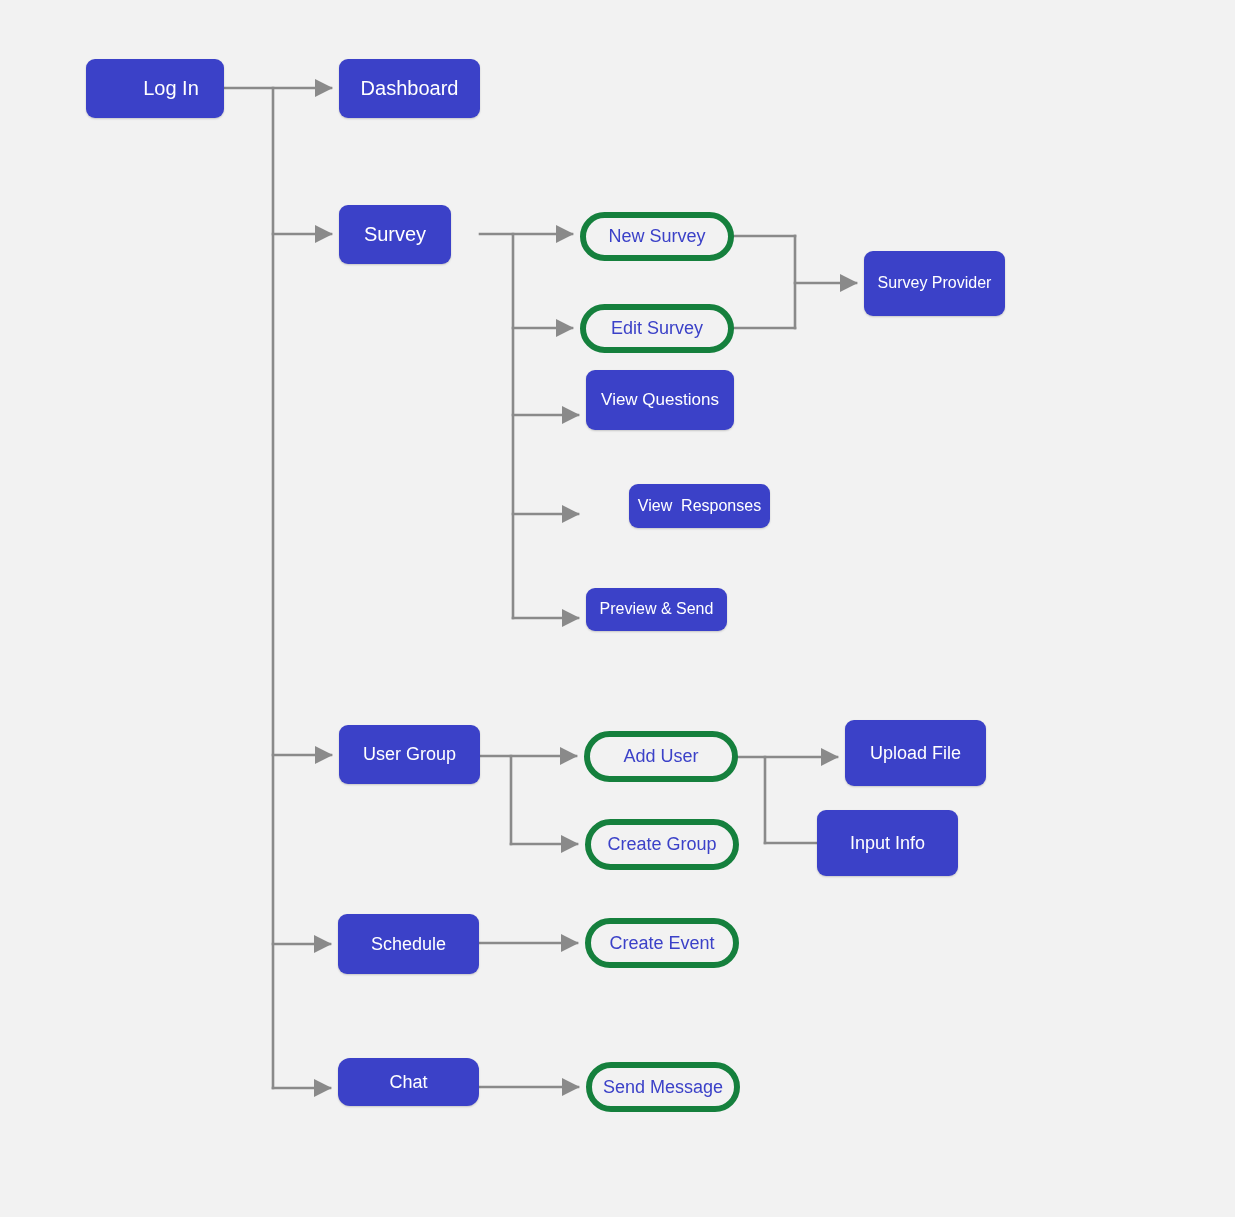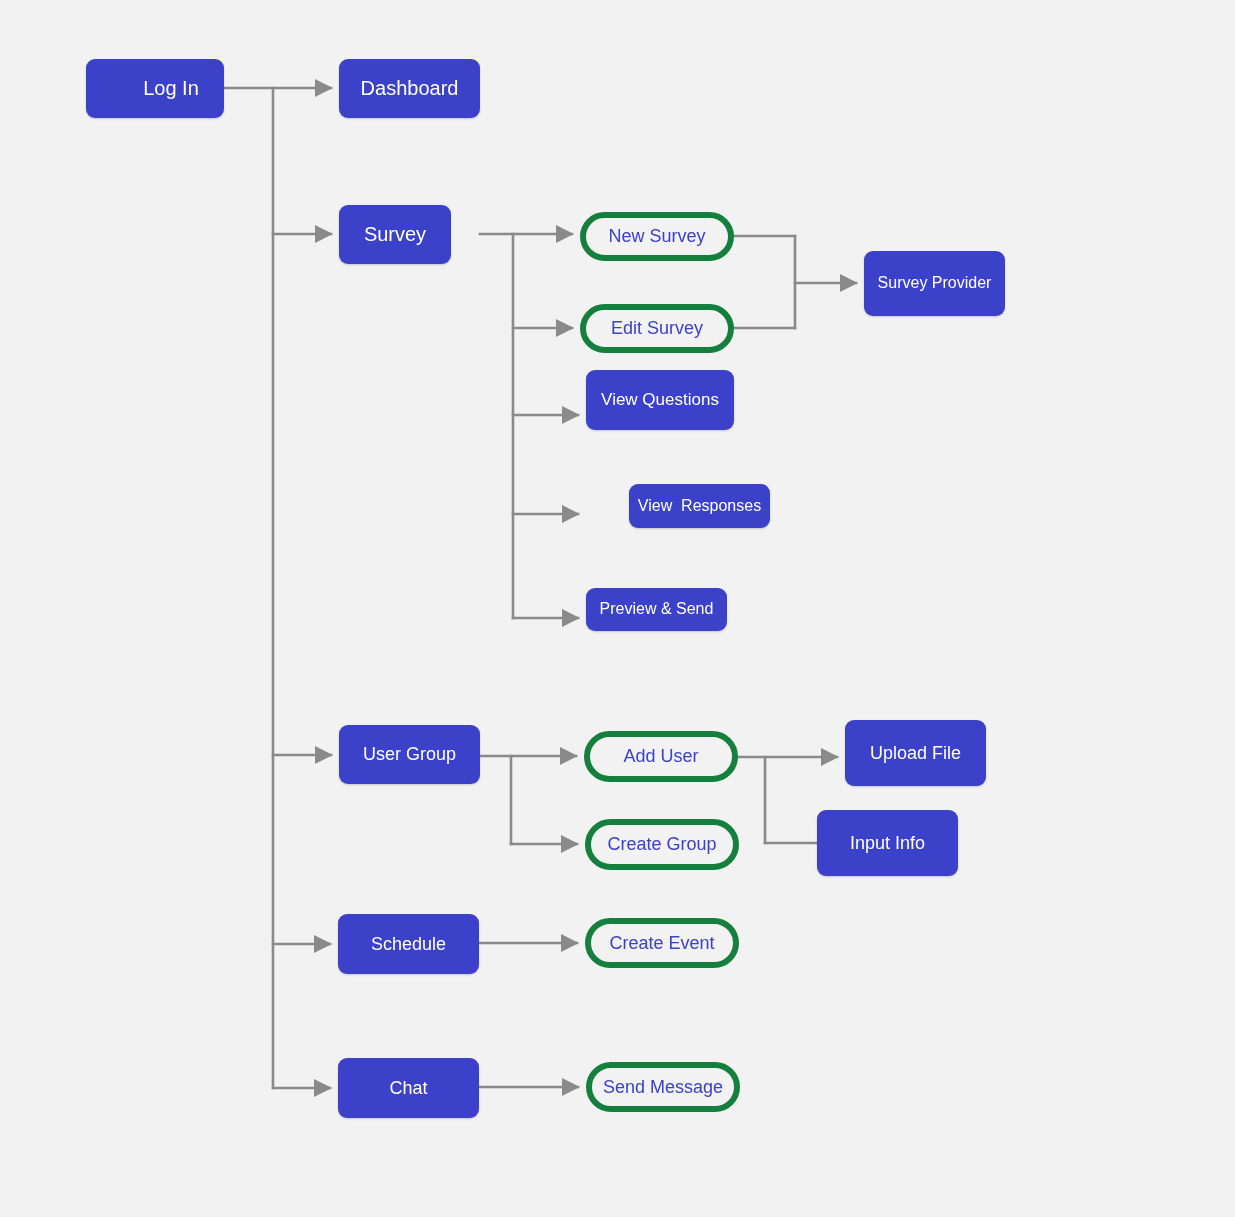--- a/index.html
+++ b/index.html
@@ -118,16 +118,16 @@
   <div class="node filled fs-17" style="left: 586px; top: 370px; width: 148px; height: 60px;">View Questions</div>
   <div class="node filled fs-16" style="left: 586px; top: 484px; width: 141px; height: 44px; margin-left: 43px;">View  Responses</div>
   <div class="node filled fs-16" style="left: 586px; top: 588px; width: 141px; height: 43px;">Preview &amp; Send</div>
   <div class="node filled fs-18" style="left: 339px; top: 725px; width: 141px; height: 59px;">User Group</div>
   <div class="node outlined fs-18" style="left: 584px; top: 731px; width: 154px; height: 51px; border-radius: 25.5px;">Add User</div>
   <div class="node outlined fs-18" style="left: 585px; top: 819px; width: 154px; height: 51px; border-radius: 25.5px;">Create Group</div>
   <div class="node filled fs-18" style="left: 845px; top: 720px; width: 141px; height: 66px;">Upload File</div>
   <div class="node filled fs-18" style="left: 817px; top: 810px; width: 141px; height: 66px;">Input Info</div>
   <div class="node filled fs-18" style="left: 338px; top: 914px; width: 141px; height: 60px;">Schedule</div>
   <div class="node outlined fs-18" style="left: 585px; top: 918px; width: 154px; height: 50px; border-radius: 25px;">Create Event</div>
-  <div class="node filled fs-18" style="left: 338px; top: 1058px; width: 141px; height: 60px;">Chat</div>
+  <div class="node filled fs-18" style="left: 338px; top: 1058px; width: 141px; height: 48px; border-radius: 12px;">Chat</div>
   <div class="node outlined fs-18" style="left: 586px; top: 1062px; width: 154px; height: 50px; border-radius: 25px;">Send Message</div>
 
 </div>
 
 </body></html>

